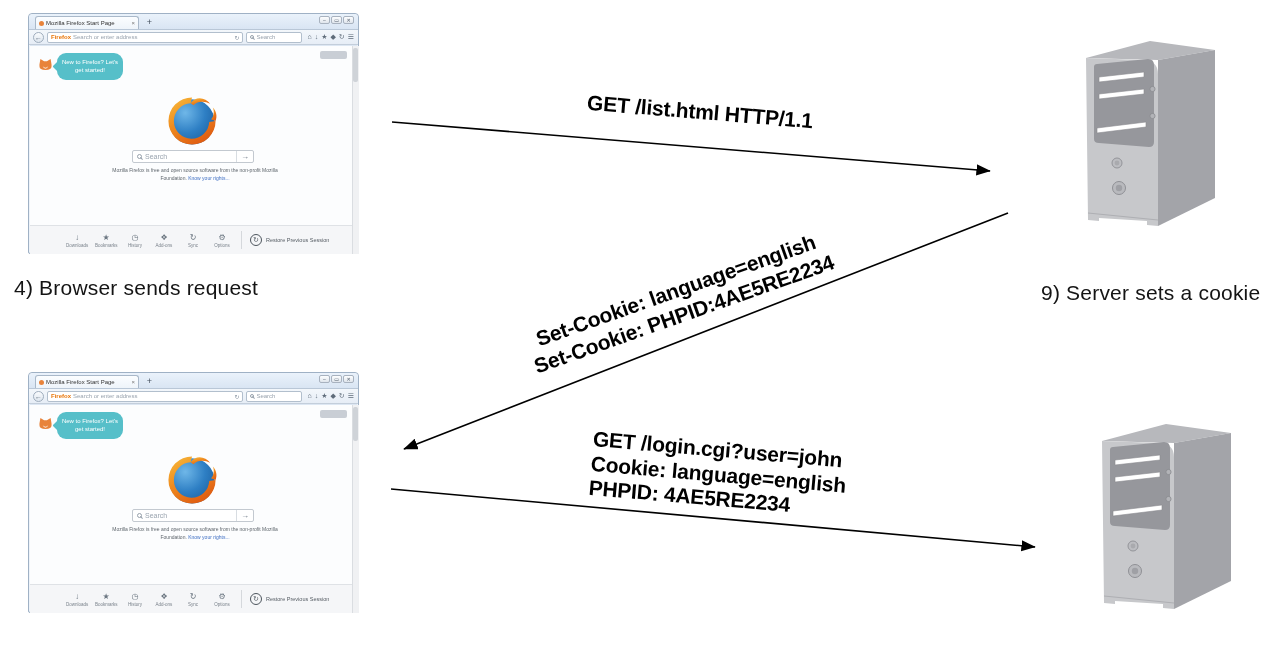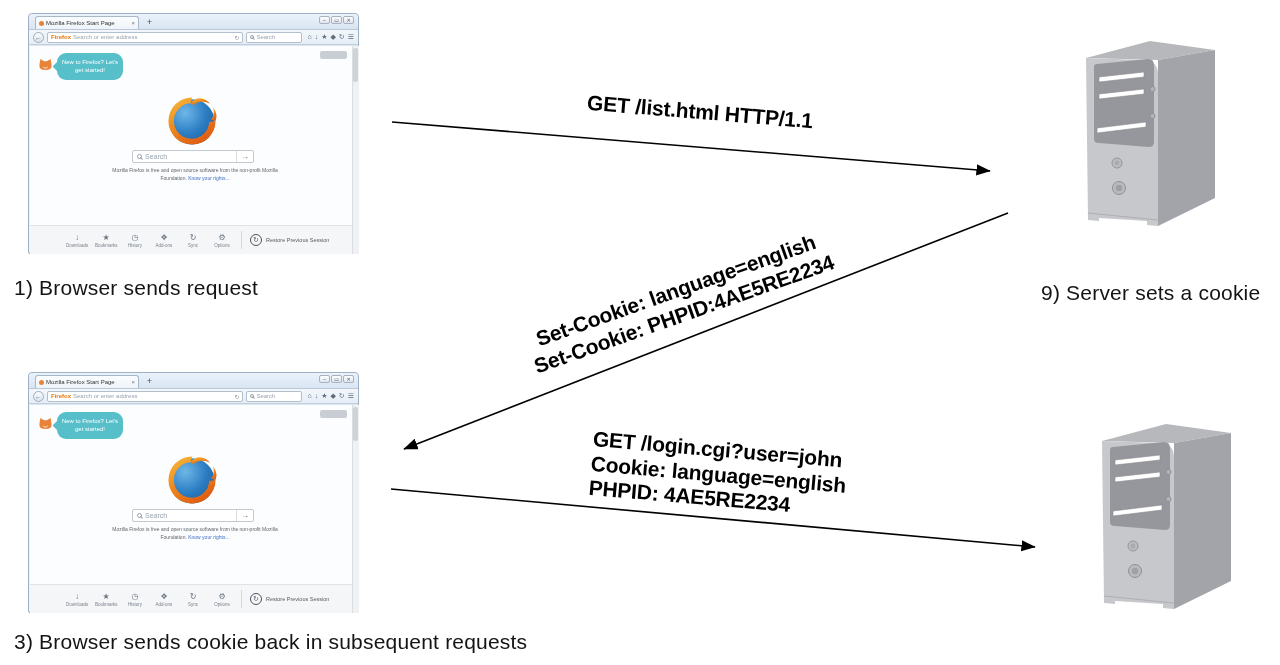--- a/index.html
+++ b/index.html
@@ -366,16 +366,15 @@
   <div id="msg2" class="msg">
     <div>Set-Cookie: language=english</div>
     <div>Set-Cookie: PHPID:4AE5RE2234</div>
   </div>
   <div id="msg3" class="msg">
     <div>GET /login.cgi?user=john</div>
     <div>Cookie: language=english</div>
     <div>PHPID: 4AE5RE2234</div>
   </div>
 
-  <div class="step-label" style="left:14px; top:276px;">1) Browser sends request</div>
+  <div class="step-label" style="left:14px; top:276px;">4) Browser sends request</div>
   <div class="step-label" style="left:1041px; top:281px;">9) Server sets a cookie</div>
-  <div class="step-label" style="left:14px; top:630px;">3) Browser sends cookie back in subsequent requests</div>
 </div>
 
 </body></html>

